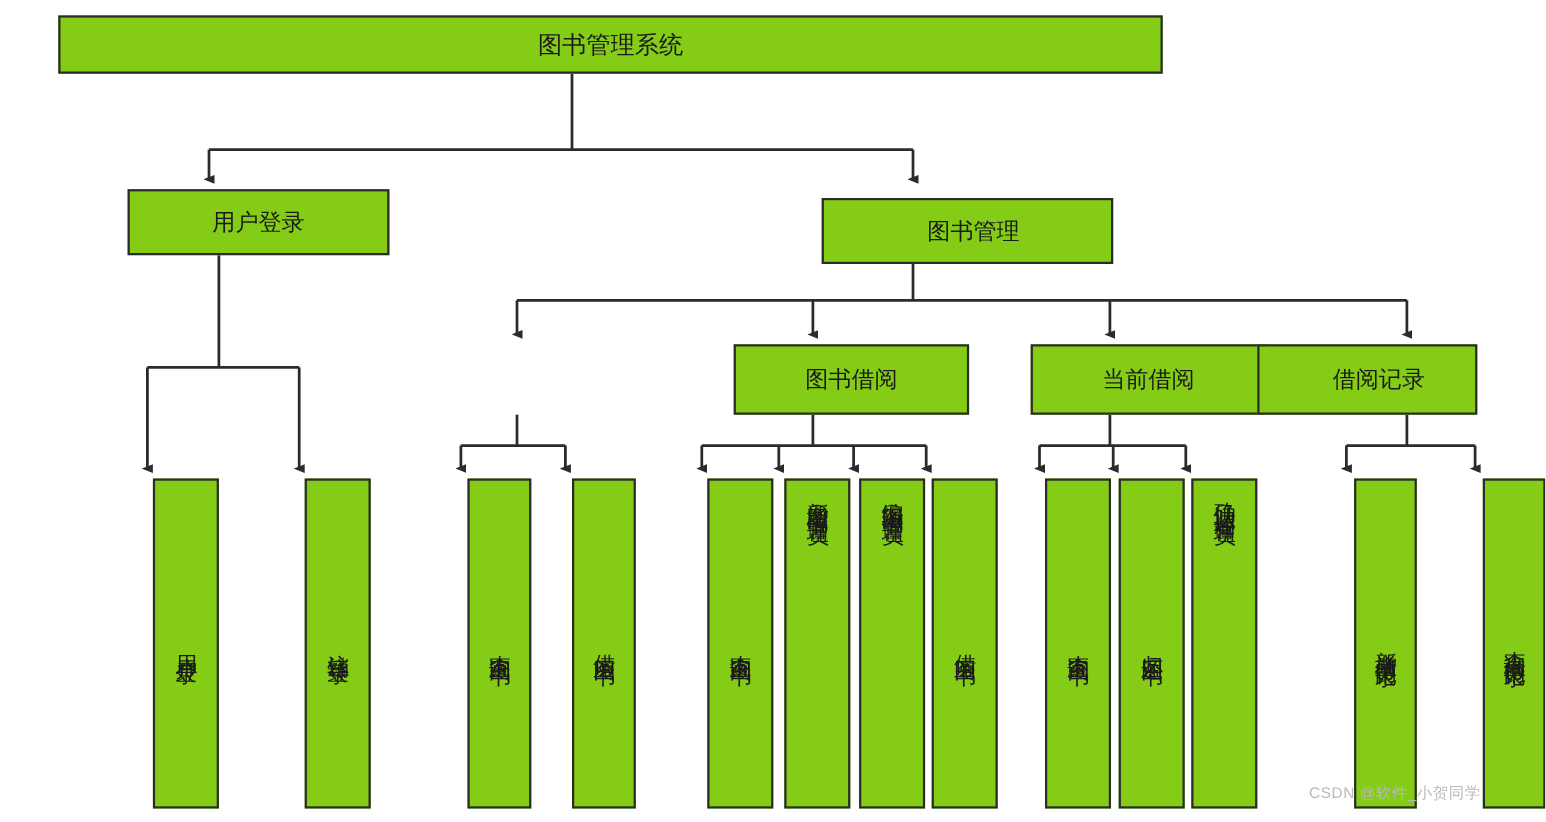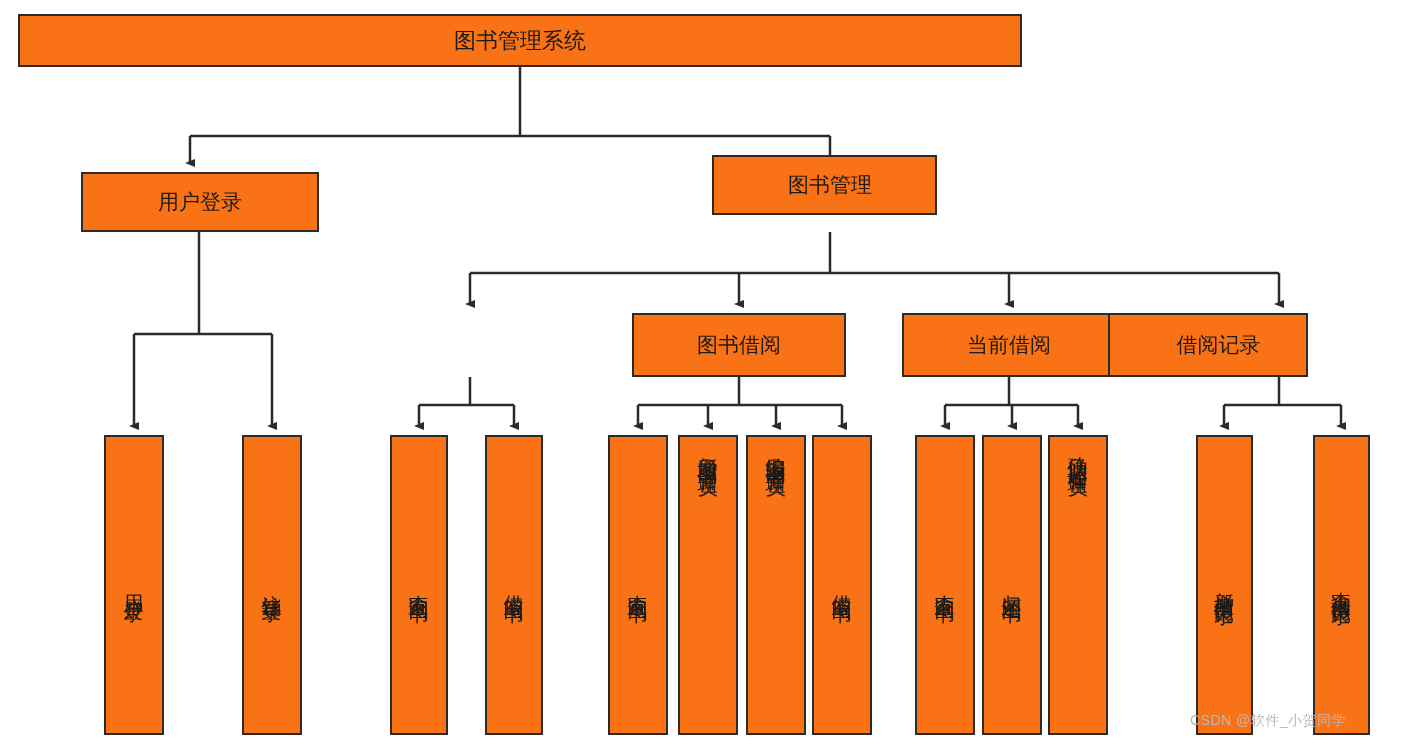--- a/index.html
+++ b/index.html
@@ -14,25 +14,26 @@
     position: relative;
     width: 1405px;
     height: 747px;
     background: #ffffff;
     overflow: hidden;
   }
   .node {
     position: absolute;
     box-sizing: border-box;
     border: 2px solid #2b2b2b;
-    background: #f97316;
+    background: #84cc16;
     display: flex;
     align-items: center;
     justify-content: center;
     color: #1a1a1a;
+    margin-left: 35px;
   }
   .node.root {
     font-size: 22px;
   }
   .node.lvl2 {
     font-size: 21px;
   }
   .node.lvl3 {
     font-size: 21px;
   }
@@ -126,21 +127,21 @@
     </g>
   </svg>
 
   <div class="node root" style="left:18px; top:14px; width:1004px; height:53px;">
     <span class="label">图书管理系统</span>
   </div>
 
   <div class="node lvl2" style="left:81px; top:172px; width:238px; height:60px;">
     <span class="label">用户登录</span>
   </div>
-  <div class="node lvl2" style="left:712px; top:155px; width:225px; height:60px;padding-left:11px;">
+  <div class="node lvl2" style="left:712px; top:180px; width:265px; height:60px;padding-left:11px;">
     <span class="label">图书管理</span>
   </div>
 
   <div class="node lvl3" style="left:902px; top:313px; width:214px; height:64px;">
     <span class="label">当前借阅</span>
   </div>
   <div class="node lvl3" style="left:632px; top:313px; width:214px; height:64px;">
     <span class="label">图书借阅</span>
   </div>
   <div class="node lvl3" style="left:1108px; top:313px; width:200px; height:64px;padding-left:21px;">

